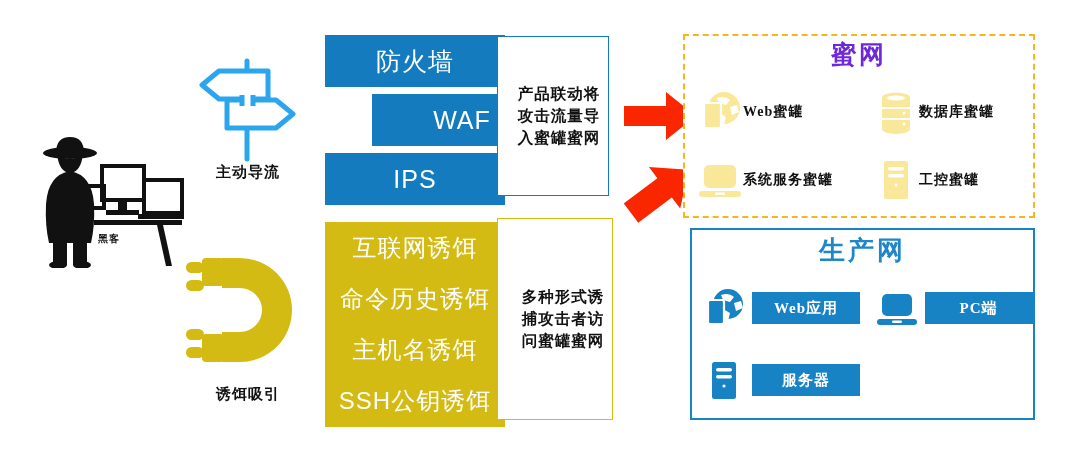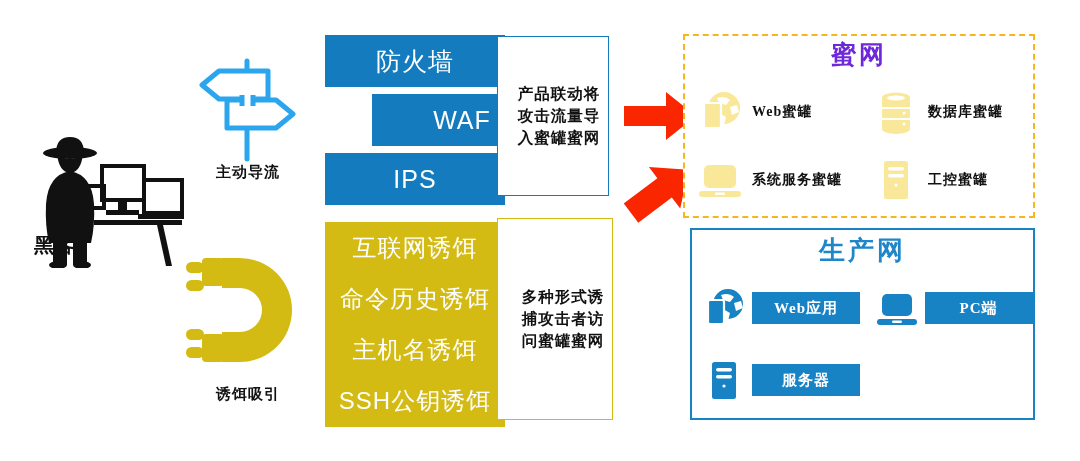--- a/index.html
+++ b/index.html
@@ -7,22 +7,22 @@
   body{
     width:1080px;height:461px;position:relative;overflow:hidden;
     font-family:"Liberation Serif","DejaVu Serif",serif;
     color:#1a1a1a;
   }
   .stage{position:absolute;left:0;top:0;width:1080px;height:461px;}
   .abs{position:absolute;}
 
   
   #hacker-group{left:34px;top:128px;width:150px;height:140px;}
-  #hacker-label{left:34px;top:232px;width:150px;
-    font-size:20px;font-weight:700;letter-spacing:1px;color:#111;}
+  #hacker-label{left:34px;top:232px;width:150px;text-align:center;
+    font-size:10px;font-weight:700;letter-spacing:1px;color:#111;}
 
   
   #signpost-group{left:186px;top:55px;width:124px;height:110px;}
   #signpost-label{left:176px;top:163px;width:144px;text-align:center;
     font-size:15px;font-weight:700;letter-spacing:1px;color:#111;}
   #magnet-group{left:186px;top:252px;width:122px;height:122px;}
   #magnet-label{left:176px;top:385px;width:144px;text-align:center;
     font-size:15px;font-weight:700;letter-spacing:1px;color:#111;}
 
   
@@ -56,21 +56,21 @@
   #honeynet-panel{
     left:683px;top:34px;width:352px;height:184px;
     border:2.5px dashed #F7B51F;box-sizing:border-box;background:#fff;
   }
   #honeynet-title{
     left:683px;top:38px;width:352px;text-align:center;
     font-size:25px;font-weight:700;color:#6d28d9;letter-spacing:3px;
   }
   .hn-grid{left:683px;top:78px;width:352px;height:136px;
     display:grid;grid-template-columns:1fr 1fr;grid-template-rows:1fr 1fr;}
-  .hn-cell{display:flex;align-items:center;gap:9px;padding-left:14px;}
+  .hn-cell{display:flex;align-items:center;padding-left:14px;}
   .hn-ico{width:46px;height:46px;flex:0 0 46px;display:flex;align-items:center;justify-content:center;}
   .hn-txt{font-size:14px;font-weight:700;color:#111;letter-spacing:1px;line-height:1.3;}
 
   
   #prod-panel{
     left:690px;top:228px;width:345px;height:192px;
     border:2.2px solid #1782C4;box-sizing:border-box;background:#fff;
   }
   #prod-title{
     left:690px;top:233px;width:345px;text-align:center;

